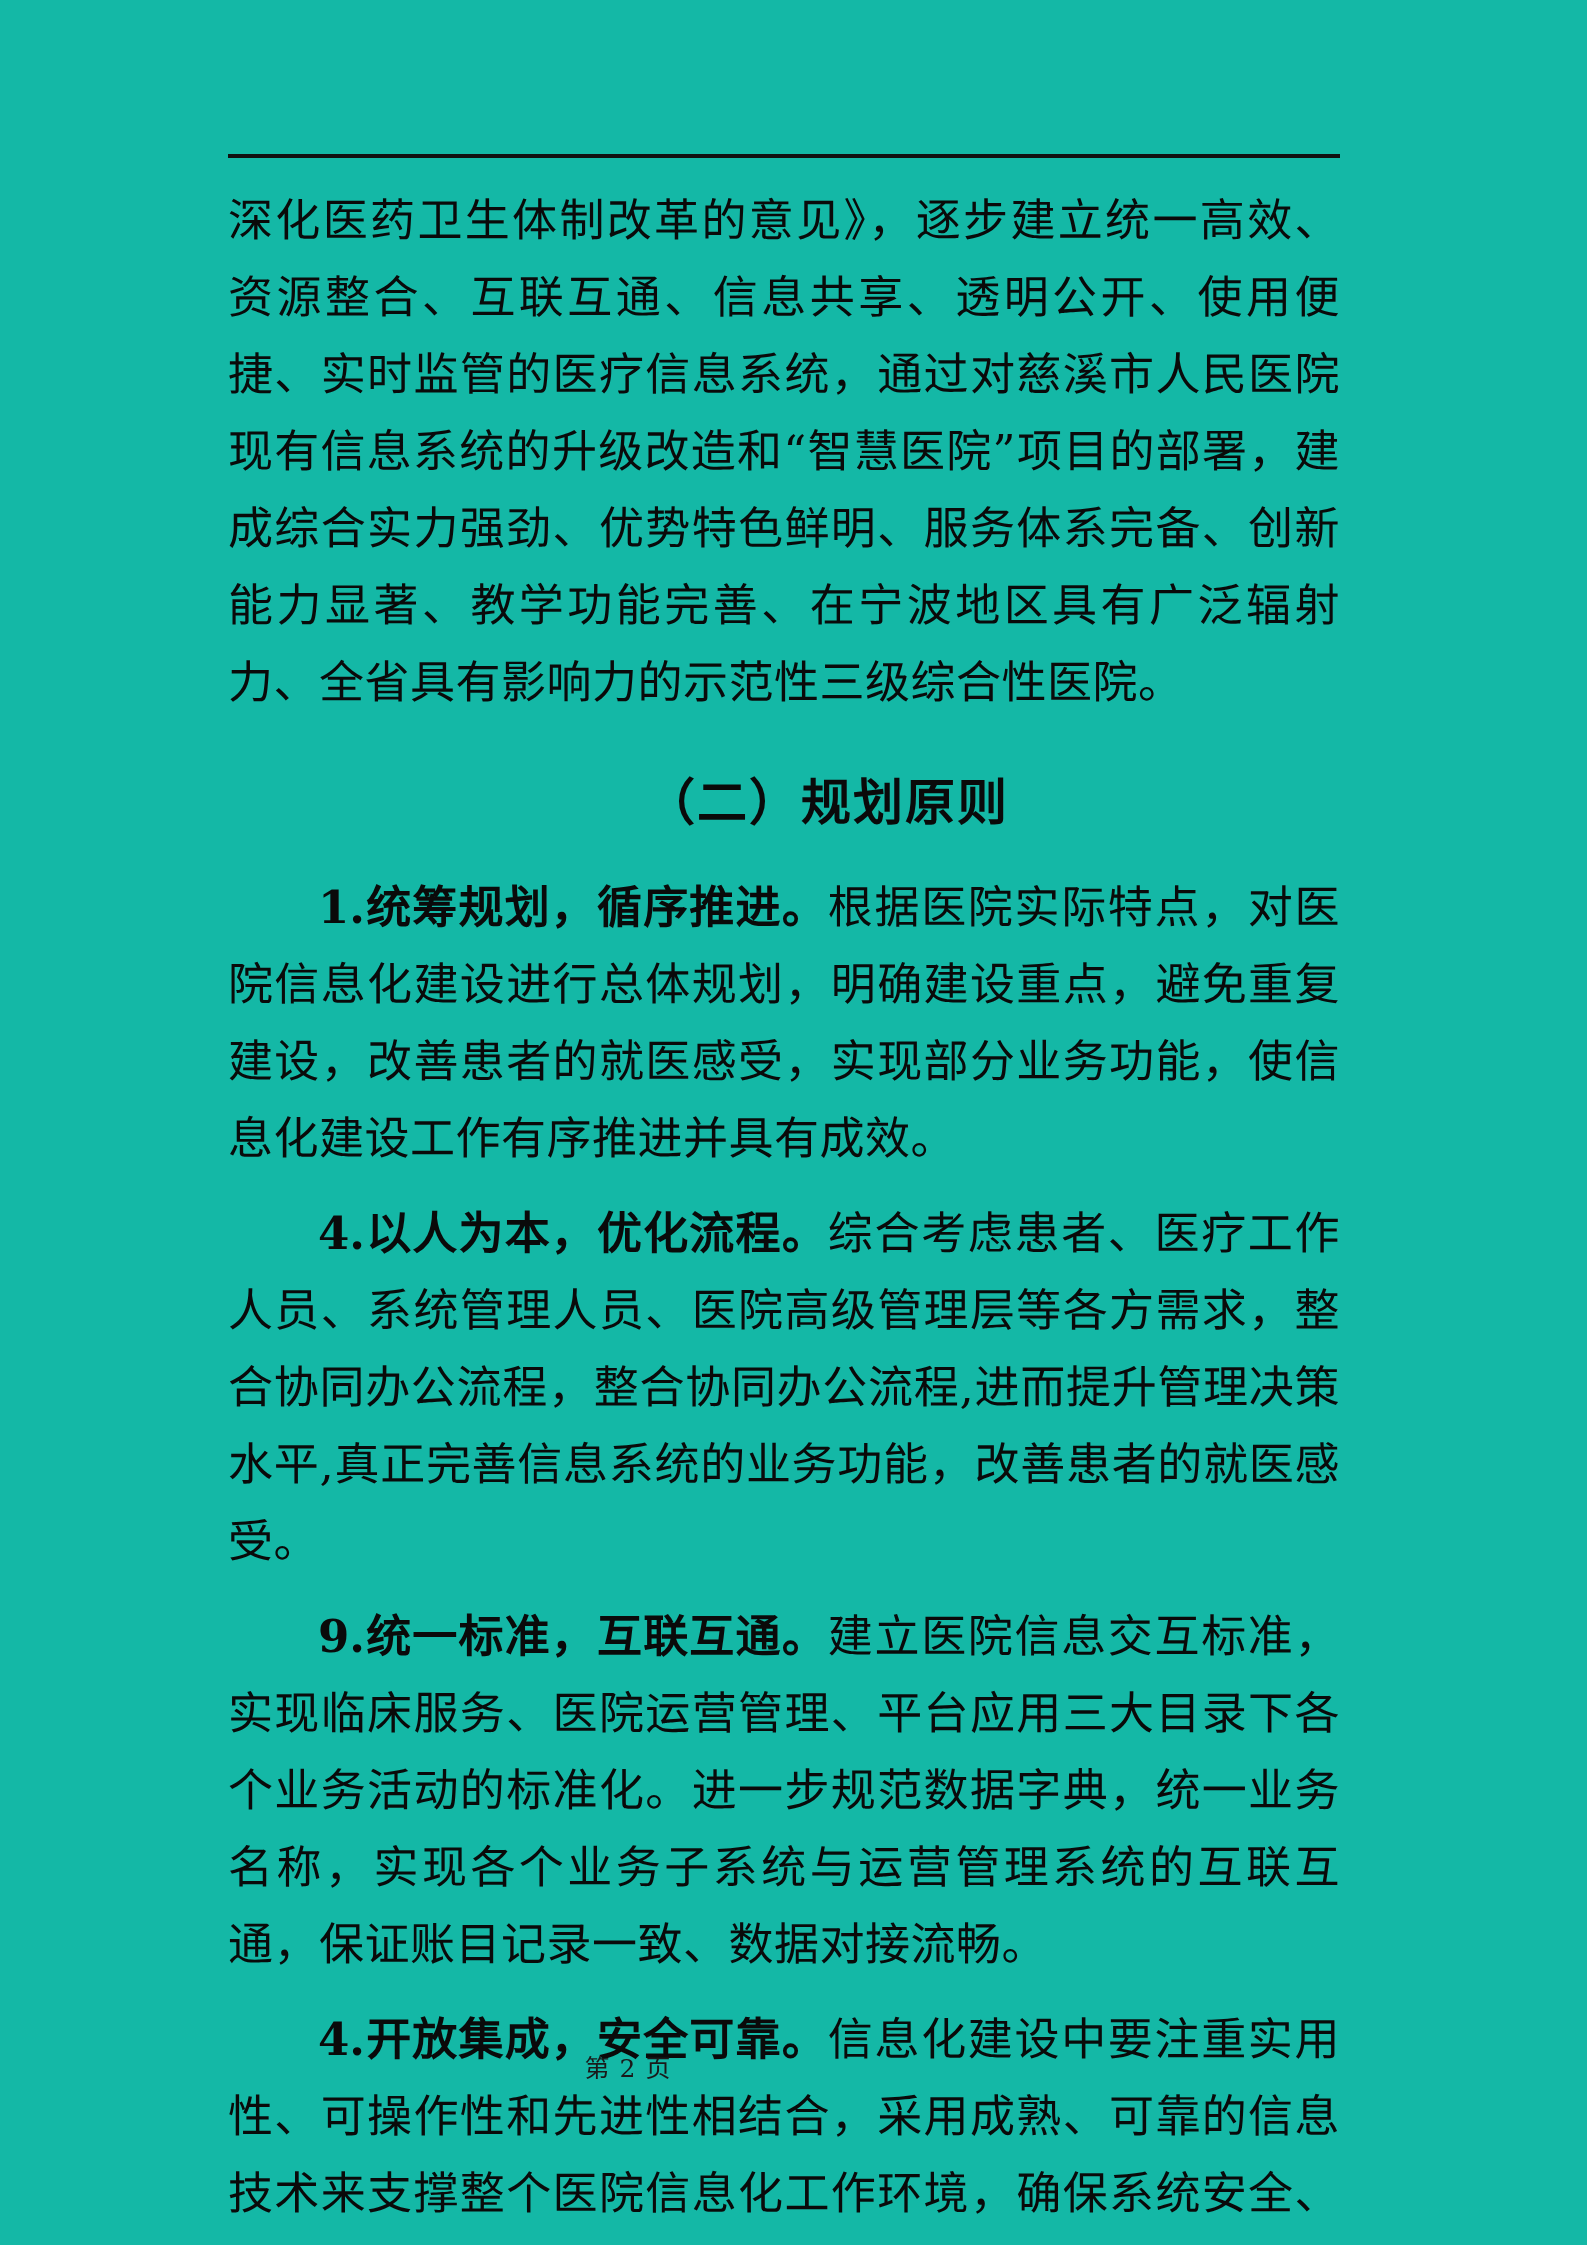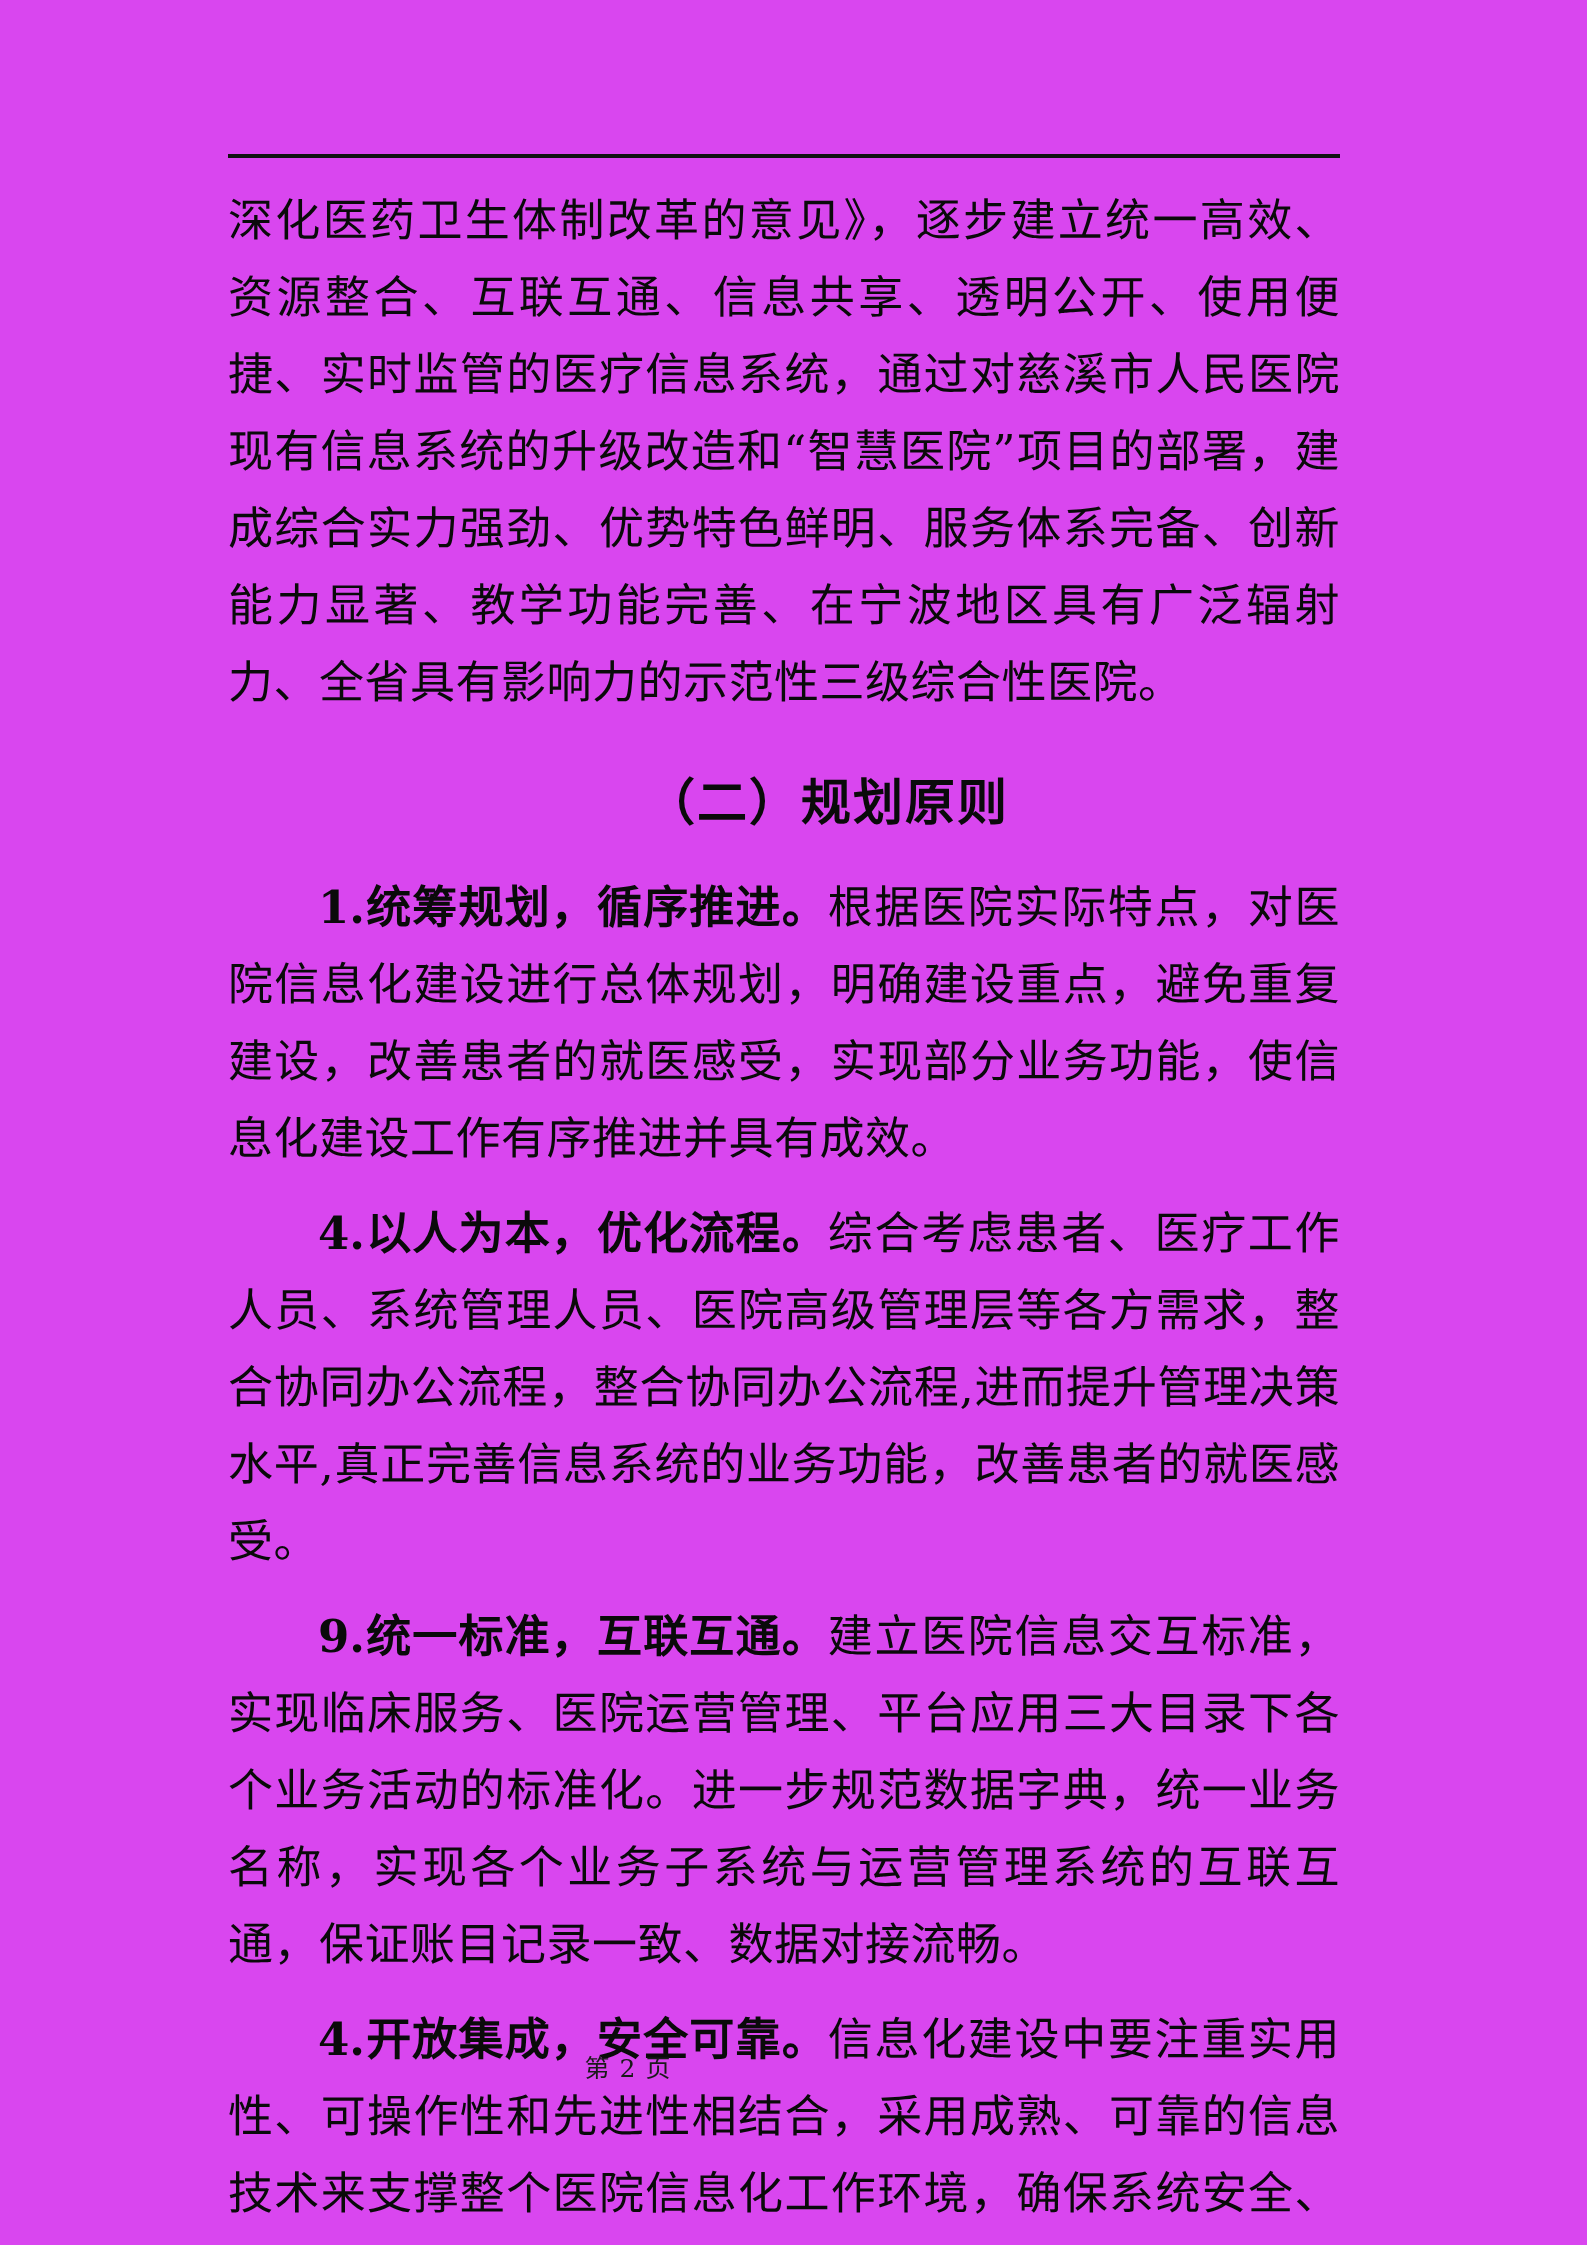--- a/index.html
+++ b/index.html
@@ -4,21 +4,21 @@
 <style>
   html, body {
     margin: 0;
     padding: 0;
     background: #ffffff;
   }
   .page {
     position: relative;
     width: 1587px;
     height: 2245px;
-    background: #d946ef;
+    background: #14b8a6;
     margin: 0 auto;
     overflow: hidden;
     font-family: "DejaVu Serif", "Liberation Serif", serif;
     color: #0a0a0a;
   }
 
   
   .header-rule {
     position: absolute;
     left: 228px;

